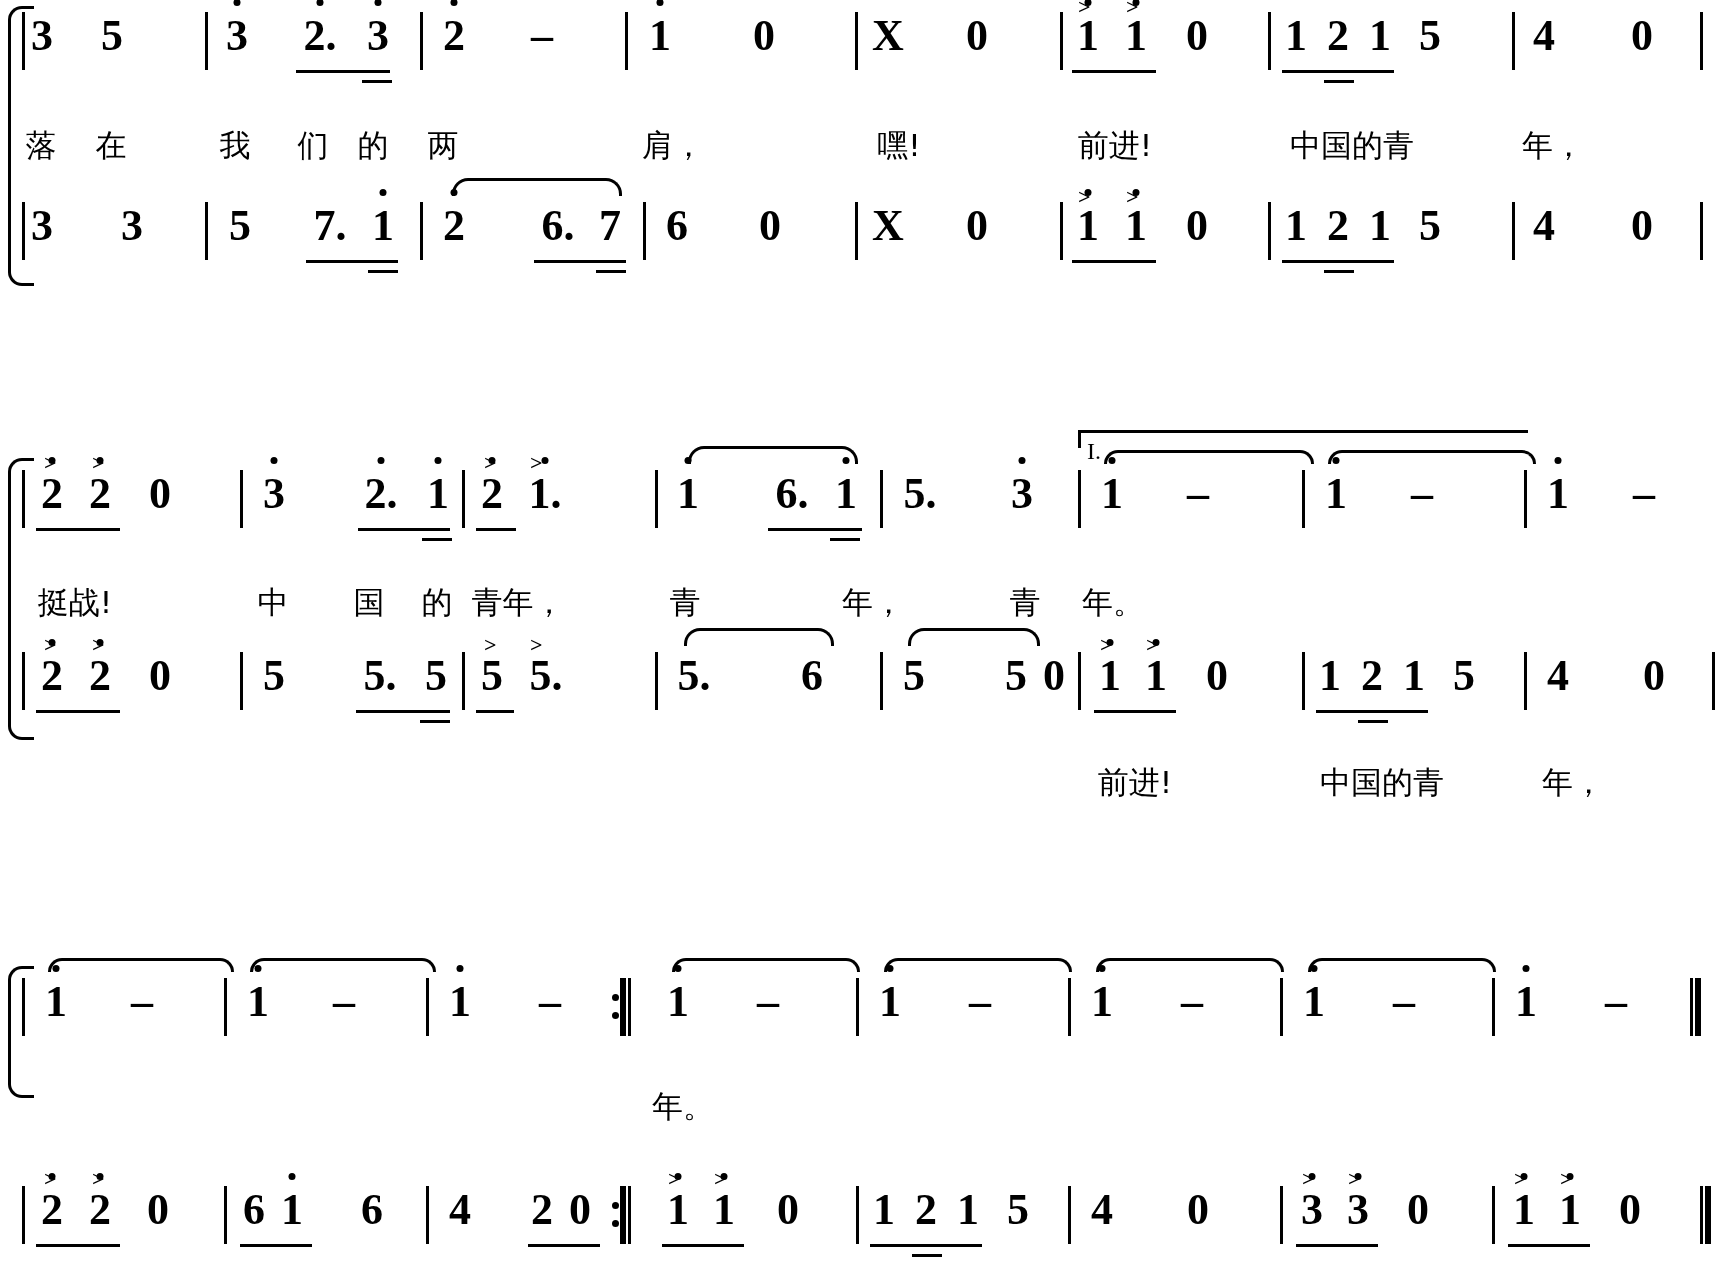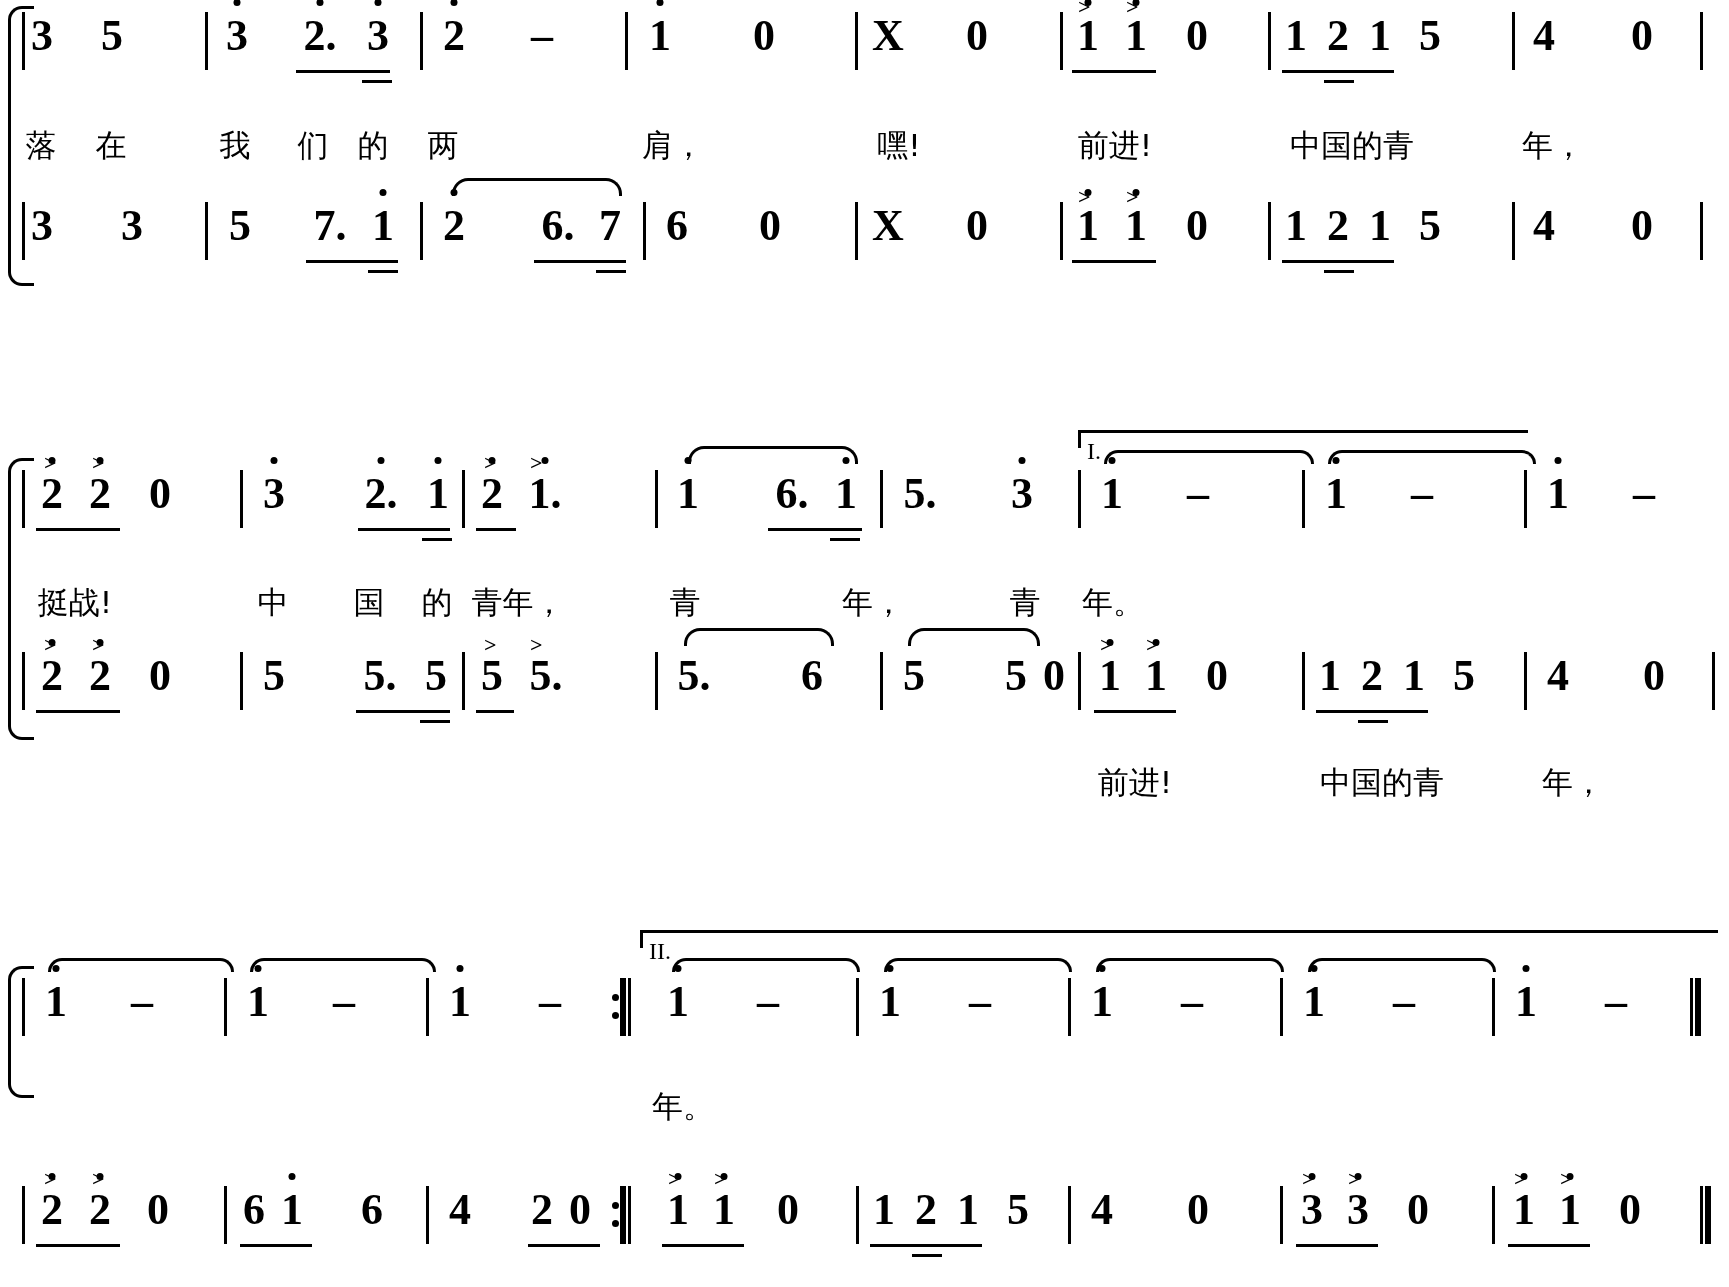--- a/index.html
+++ b/index.html
@@ -401,23 +401,20 @@
     <div class="lyricrow" style="top:322px;">
       <div class="lyr" style="left:1080px;width:110px;">前进!</div>
       <div class="lyr" style="left:1302px;width:160px;">中国的青</div>
       <div class="lyr" style="left:1540px;width:66px;">年，</div>
     </div>
   </div>
 
   <div class="system" style="top:948px;height:330px;">
     <div class="brace" style="top:18px;height:132px;"></div>
 
-    <div class="volta" style="left:640px;top:-18px;width:1078px;">
-      <span>II.</span>
-    </div>
 
     <div class="row" style="top:28px;">
       <div class="bar" style="left:22px;"></div>
       <div class="tie flat" style="left:48px;top:-18px;width:186px;"></div>
       <div class="cell" style="left:34px;width:44px;"><span class="note dotover">1</span></div>
       <div class="cell" style="left:120px;width:44px;">–</div>
 
       <div class="bar" style="left:224px;"></div>
       <div class="tie flat" style="left:250px;top:-18px;width:186px;"></div>
       <div class="cell" style="left:236px;width:44px;"><span class="note dotover">1</span></div>

